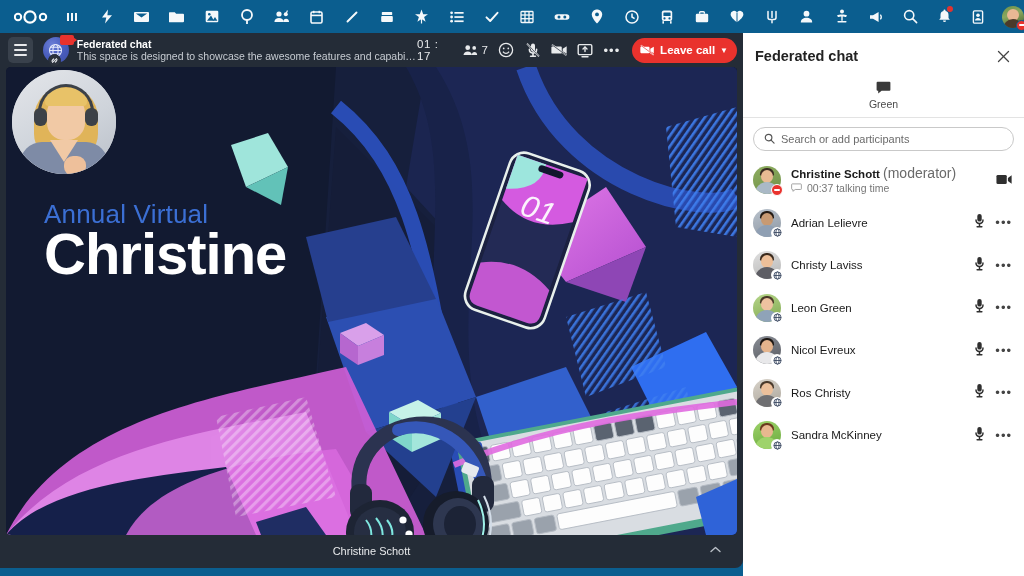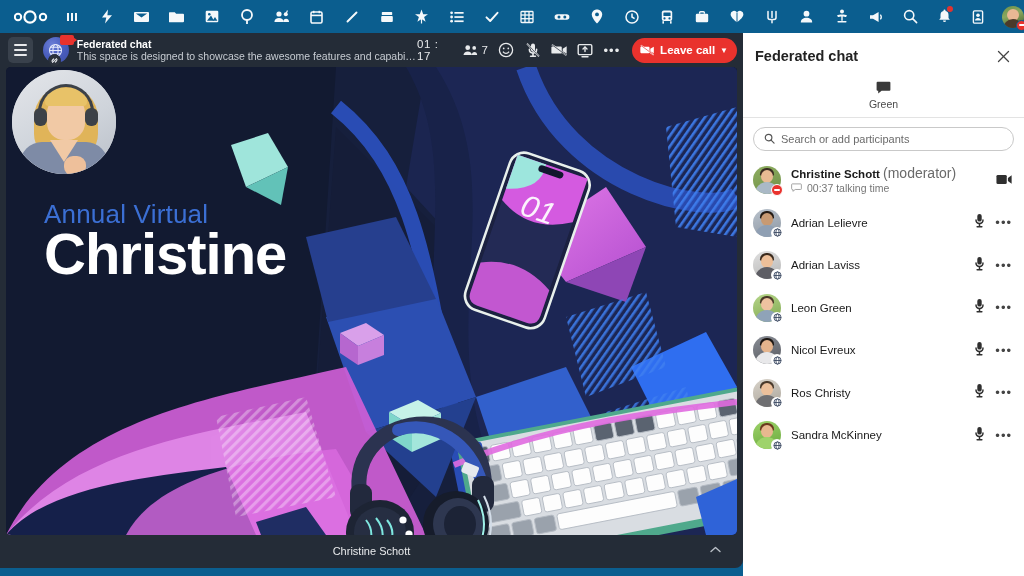--- a/index.html
+++ b/index.html
@@ -822,21 +822,21 @@
             </div>
             <div class="fed-badge">
               <svg width="9" height="9" viewBox="0 0 10 10" fill="none" stroke="#2b3a55" stroke-width="0.9">
                   <circle cx="5" cy="5" r="4"></circle>
                   <ellipse cx="5" cy="5" rx="1.8" ry="4"></ellipse>
                   <line x1="1" y1="5" x2="9" y2="5"></line>
                 </svg>
             </div>
           </div>
           <div class="pname-wrap">
-            <div class="pname">Adrian Laviss</div>
+            <div class="pname">Christy Laviss</div>
           </div>
           <div class="prow-actions">
             <span>
               <svg width="11" height="15" viewBox="0 0 12 16" fill="#2f2f2f">
                   <rect x="3.6" y="0.8" width="4.8" height="8.4" rx="2.4"></rect>
                   <path d="M1.4 7.4a.8.8 0 011.6 0 3 3 0 006 0 .8.8 0 011.6 0A4.6 4.6 0 016.8 12v2h1.8a.8.8 0 010 1.6H3.4a.8.8 0 010-1.6h1.8v-2A4.6 4.6 0 011.4 7.4z"></path>
                 </svg>
             </span>
             <span class="dots">•••</span>
           </div>

